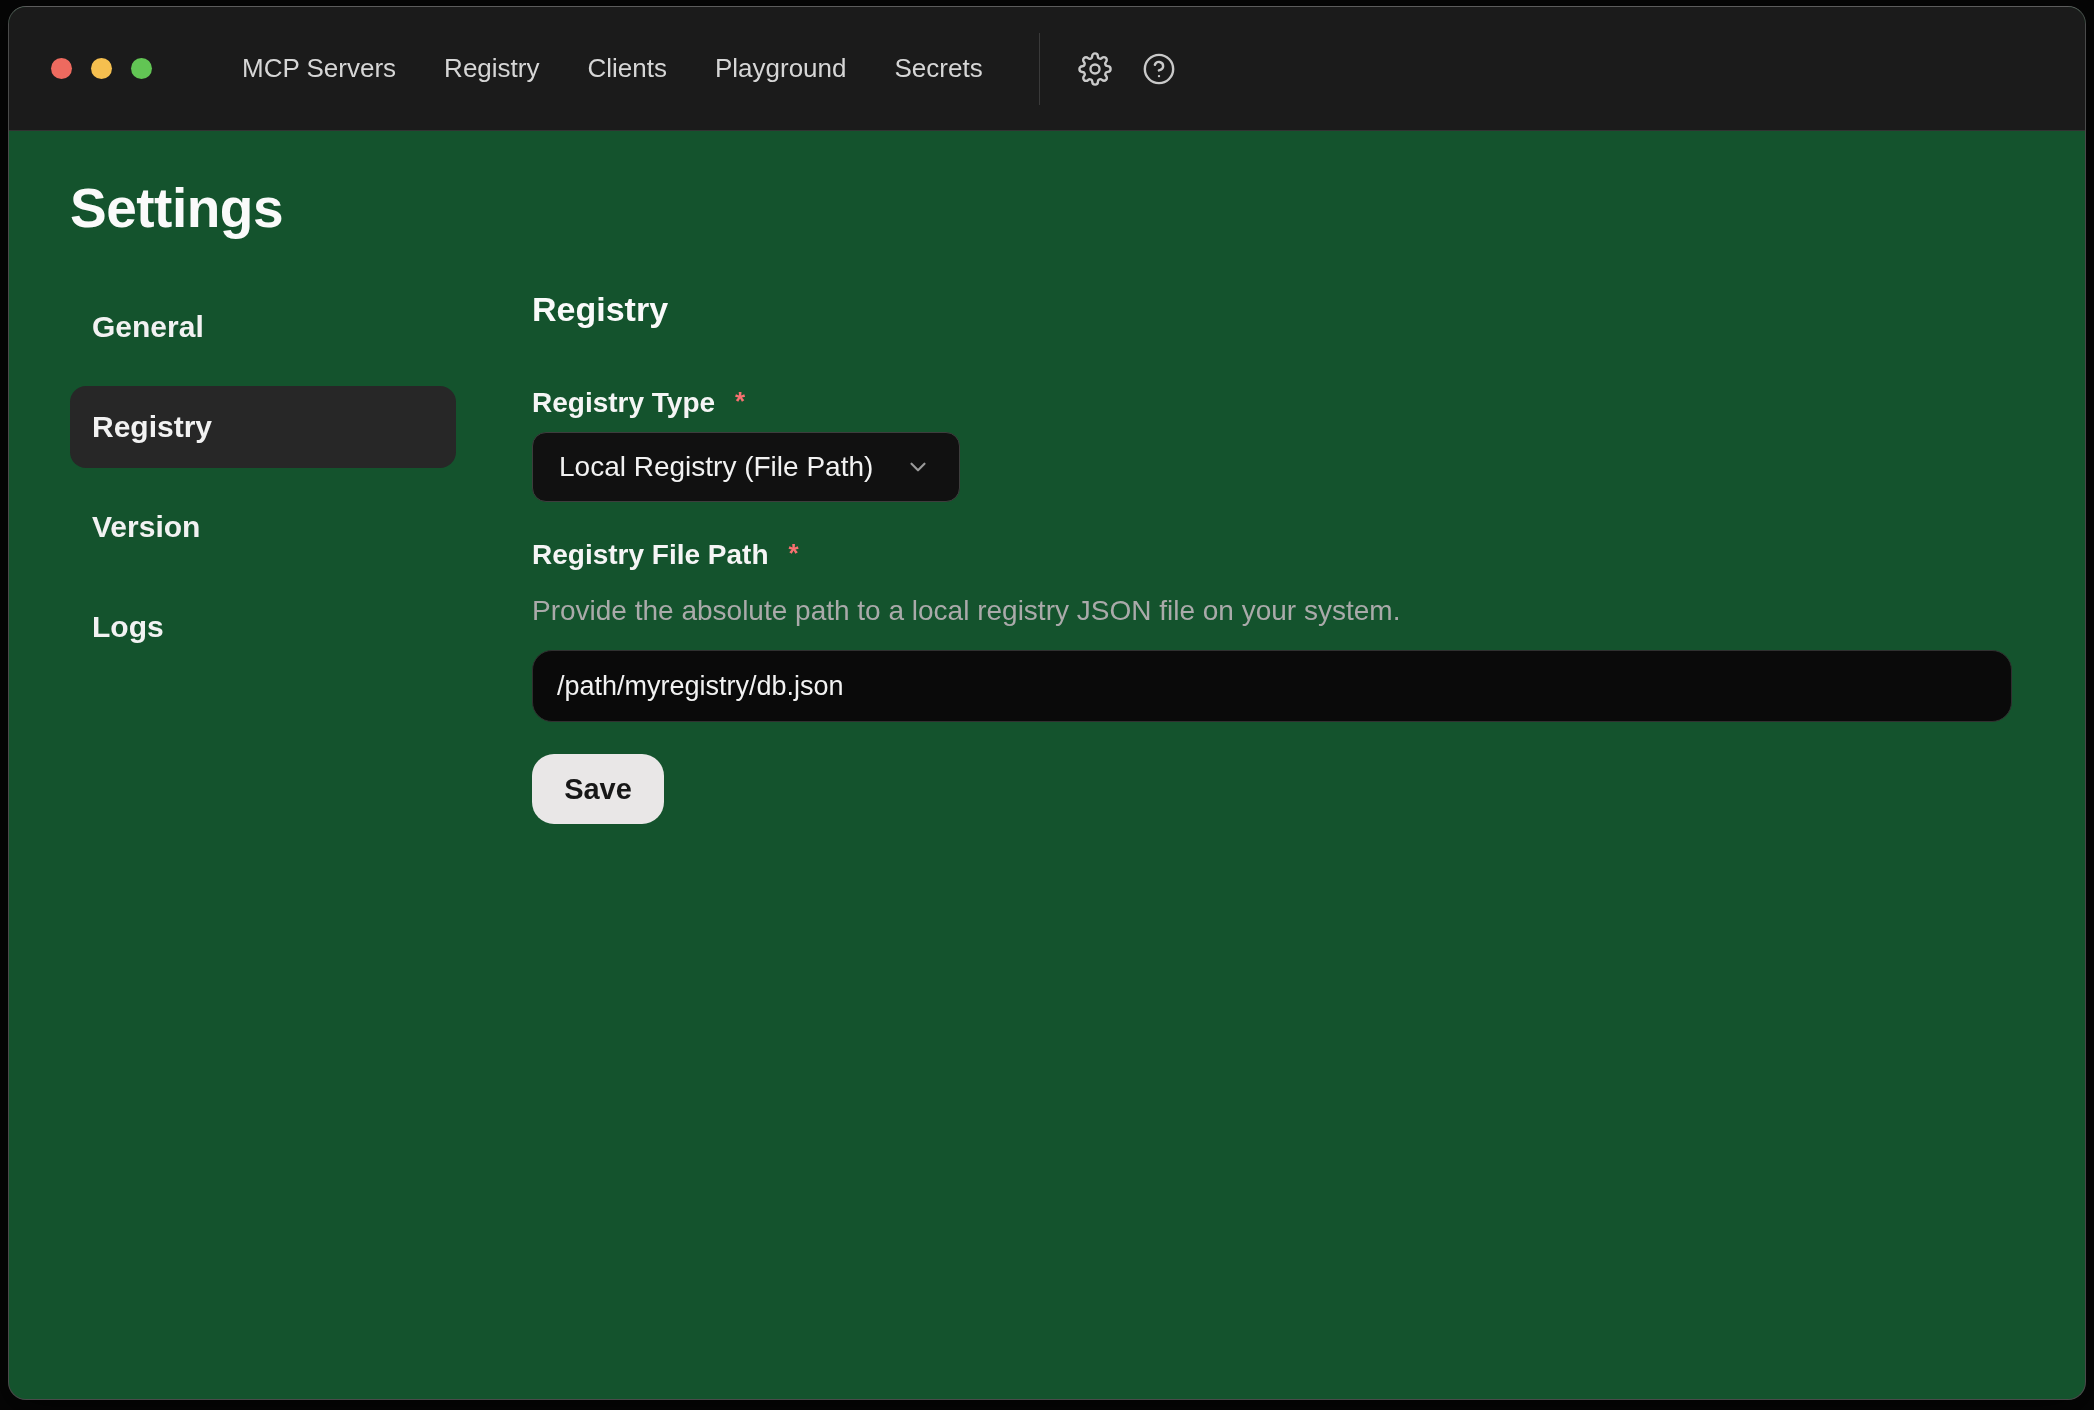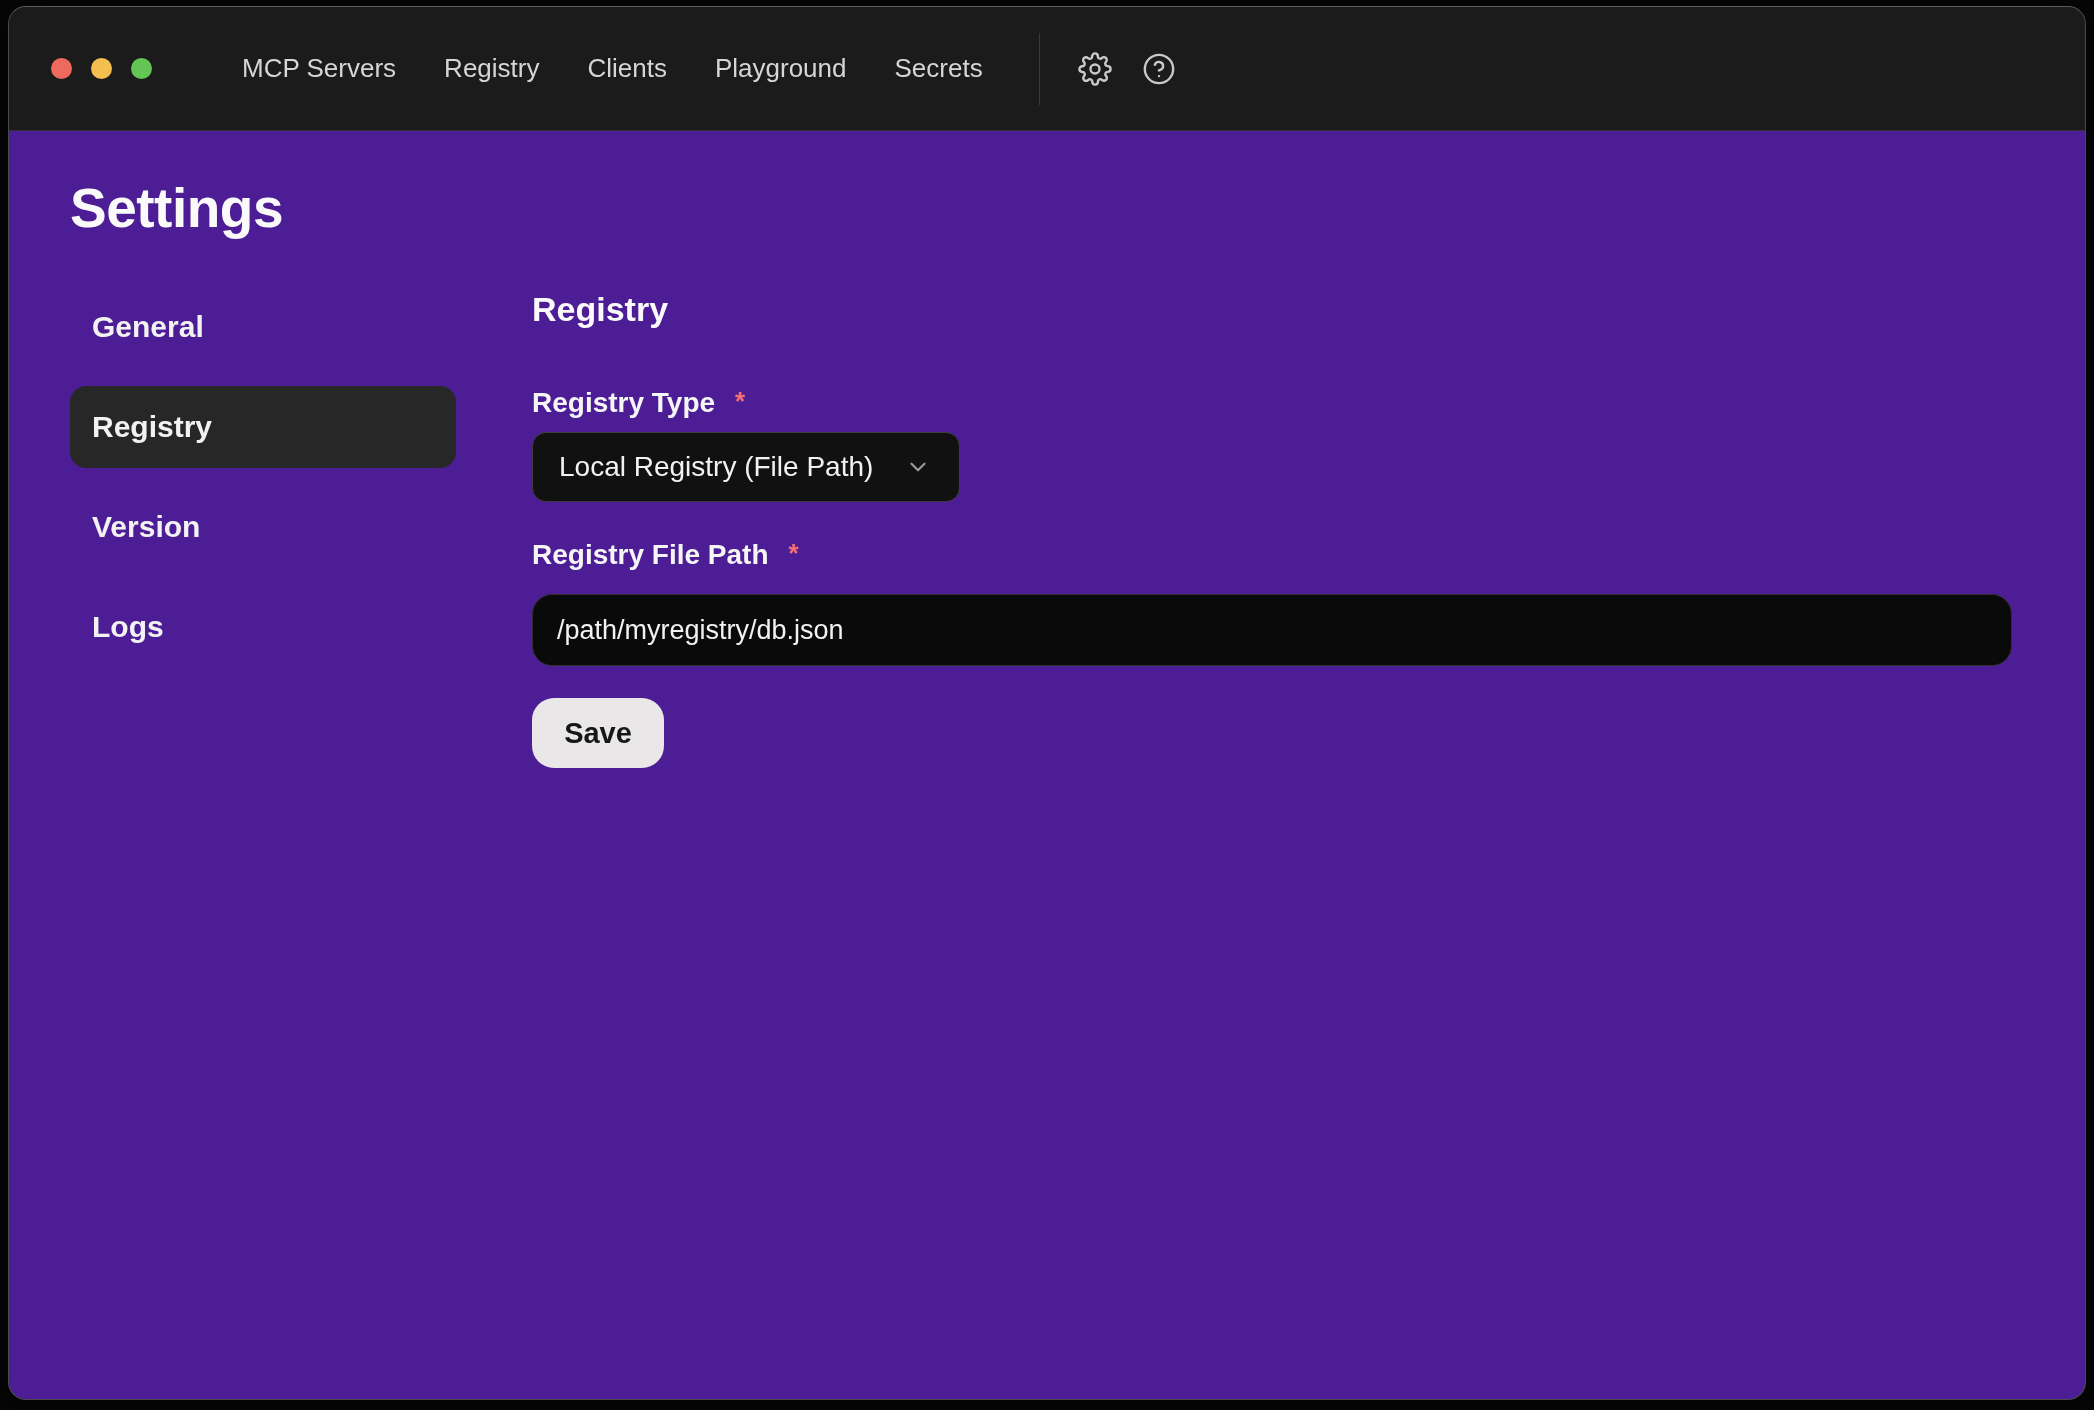--- a/index.html
+++ b/index.html
@@ -8,21 +8,21 @@
     background: #060606;
     font-family: "Liberation Sans", "DejaVu Sans", sans-serif;
     overflow: hidden;
   }
   .stage { position: relative; width: 2094px; height: 1410px; }
 
   
   .window {
     position: absolute; left: 8px; top: 6px;
     width: 2078px; height: 1394px;
-    background: #4c1d95;
+    background: #14532d;
     border: 1px solid #4a4a4a;
     border-top-color: #5c5c5c;
     border-radius: 18px;
     overflow: hidden;
     box-shadow: 0 10px 40px rgba(0,0,0,0.6);
   }
 
   
   .titlebar {
     position: relative; height: 124px;
@@ -197,20 +197,21 @@
                   </svg>
               </span>
             </div>
           </div>
 
           <div class="field second">
             <div class="field-label">
               <span>Registry File Path</span>
               <span class="req">*</span>
             </div>
+            <div class="field-desc">Provide the absolute path to a local registry JSON file on your system.</div>
             <input class="text-input" type="text" value="/path/myregistry/db.json" style="">
           </div>
 
           <button class="save-btn">Save</button>
         </section>
       </div>
     </div>
 
   </div>
 </div>

